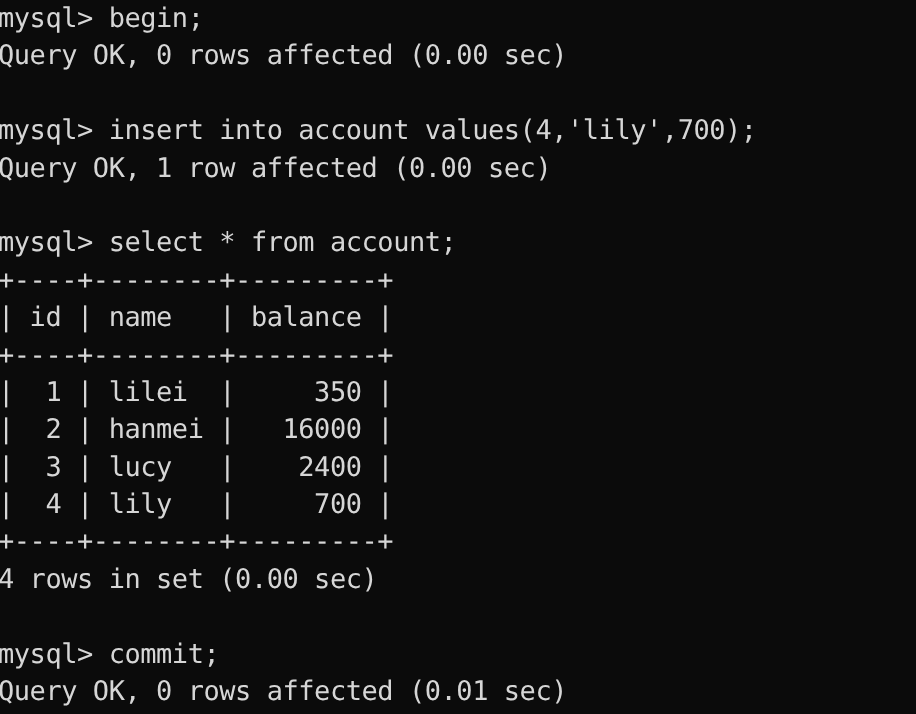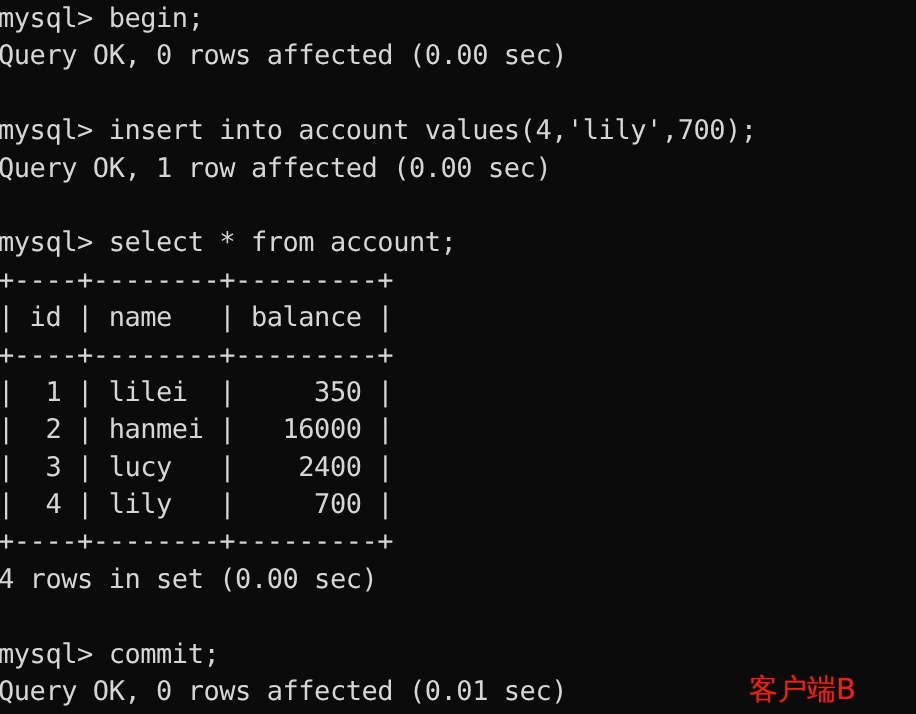--- a/index.html
+++ b/index.html
@@ -53,15 +53,14 @@
     text-shadow: 0 0 2px rgba(229, 36, 28, 0.55);
   }
 </style>
 </head>
 <body>
 
 <div id="terminal">
 
   <pre id="console"><span class="line">mysql&gt; begin;</span><span class="line">Query OK, 0 rows affected (0.00 sec)</span><span class="line blank"></span><span class="line">mysql&gt; insert into account values(4,'lily',700);</span><span class="line">Query OK, 1 row affected (0.00 sec)</span><span class="line blank"></span><span class="line">mysql&gt; select * from account;</span><span class="line">+----+--------+---------+</span><span class="line">| id | name   | balance |</span><span class="line">+----+--------+---------+</span><span class="line">|  1 | lilei  |     350 |</span><span class="line">|  2 | hanmei |   16000 |</span><span class="line">|  3 | lucy   |    2400 |</span><span class="line">|  4 | lily   |     700 |</span><span class="line">+----+--------+---------+</span><span class="line">4 rows in set (0.00 sec)</span><span class="line blank"></span><span class="line">mysql&gt; commit;</span><span class="line">Query OK, 0 rows affected (0.01 sec)</span></pre>
 
-  <div id="annotation">客户端B</div>
 
 </div>
 
 </body></html>

